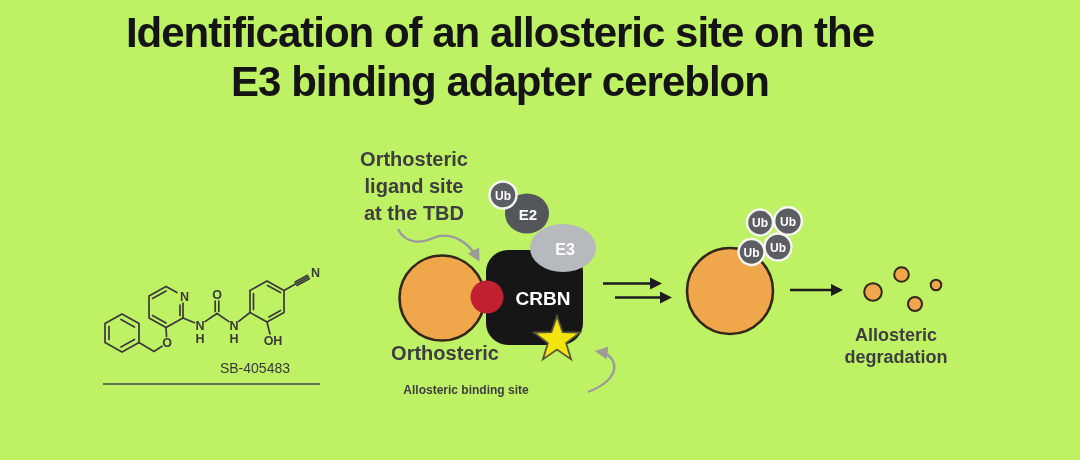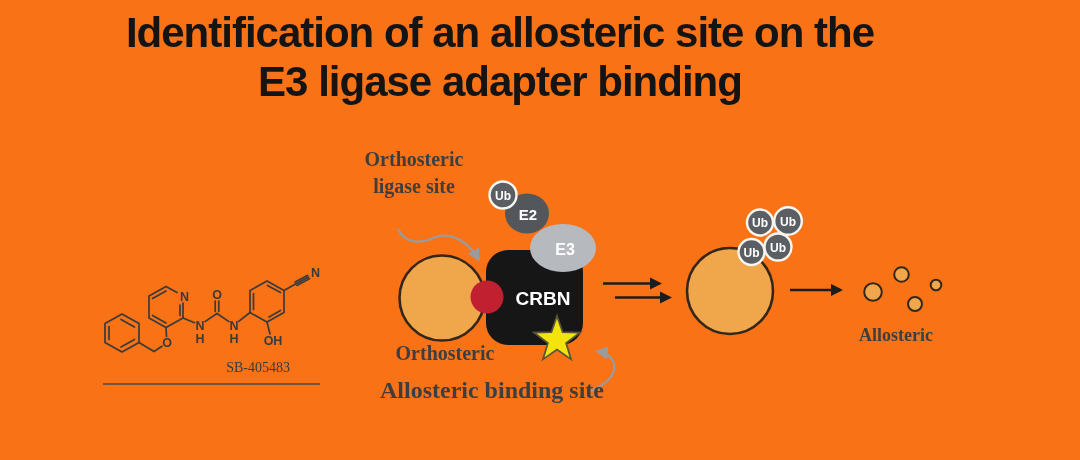--- a/index.html
+++ b/index.html
@@ -1,43 +1,43 @@
 <!DOCTYPE html>
 <html><head>
 <meta charset="utf-8">
 <style>
   html,body{margin:0;padding:0;background:#ffffff;}
   .canvas{
     position:relative;width:1080px;height:460px;overflow:hidden;
-    background:#f97316;font-family:"Liberation Sans",sans-serif;
+    background:#bef264;font-family:"Liberation Sans",sans-serif;
   }
   .title{
     position:absolute;left:0;top:8px;width:1000px;text-align:center;
     font-size:42px;line-height:49px;font-weight:700;color:#141414;letter-spacing:-1px;
   }
   .fig-svg{position:absolute;left:0;top:0;}
-  .lbl{position:absolute;color:#3E3E3E;font-weight:700;text-align:center;font-family:Liberation Serif, serif;}
+  .lbl{position:absolute;color:#3E3E3E;font-weight:700;text-align:center;}
   #orthosteric-label{left:338px;top:146px;width:152px;font-size:20px;line-height:27px;}
   #neosubstrate-label{left:350px;top:342px;width:190px;font-size:20px;}
-  #allosteric-label{left:376px;top:379px;width:232px;font-size:24px;line-height:23px;}
+  #allosteric-label{left:350px;top:379px;width:232px;font-size:12px;line-height:23px;}
   #proteasomal-label{left:806px;top:324px;width:180px;font-size:18px;line-height:22px;}
   #compound-name{left:140px;top:360px;width:150px;font-size:14px;font-weight:400;color:#3a3a3a;text-align:right;}
   #ligand-caption{left:105px;top:387px;width:220px;font-size:13.5px;font-weight:700;color:#2e2e2e;}
   text{font-family:"Liberation Sans",sans-serif;}
   .shape-label{font-weight:700;fill:#ffffff;}
   .atom-label{font-weight:700;fill:#3a3a3a;}
 </style>
 </head>
 <body>
 
 <div class="canvas">
 
   <div class="title">
     <div>Identification of an allosteric site on the</div>
-    <div>E3 ligase adapter binding</div>
+    <div>E3 binding adapter cereblon</div>
   </div>
 
   <svg class="fig-svg" width="1080" height="460" viewBox="0 0 1080 460">
     <defs>
       <marker id="ah-black" viewBox="0 0 10 10" refX="7.5" refY="5" markerWidth="5.2" markerHeight="5.2" orient="auto-start-reverse">
         <path d="M0,0 L10,5 L0,10 z" fill="#1C1C1C"></path>
       </marker>
       <marker id="ah-gray" viewBox="0 0 10 10" refX="7.5" refY="5" markerWidth="5.4" markerHeight="5.4" orient="auto-start-reverse">
         <path d="M0,0 L10,5 L0,10 z" fill="#9B9B9B"></path>
       </marker>
@@ -115,29 +115,31 @@
     <g stroke-width="2">
       <circle cx="873" cy="292" r="8.8" fill="#F0A64A" stroke="#33261A"></circle>
       <circle cx="901.5" cy="274.5" r="7.3" fill="#F0A64A" stroke="#33261A"></circle>
       <circle cx="915" cy="304" r="7" fill="#F0A64A" stroke="#33261A"></circle>
       <circle cx="936" cy="285" r="5.3" fill="#F0A64A" stroke="#33261A"></circle>
     </g>
   </svg>
 
   <div class="lbl" id="orthosteric-label">
     <div>Orthosteric</div>
-    <div>ligase site</div>
+    <div>ligand site</div>
+    <div>at the TBD</div>
   </div>
 
   <div class="lbl" id="neosubstrate-label">Orthosteric</div>
 
   <div class="lbl" id="allosteric-label">
     <div>Allosteric binding site</div>
   </div>
 
   <div class="lbl" id="proteasomal-label">
     <div>Allosteric</div>
+    <div>degradation</div>
   </div>
 
   <div class="lbl" id="compound-name">SB-405483</div>
 
 
 </div>
 
 </body></html>

